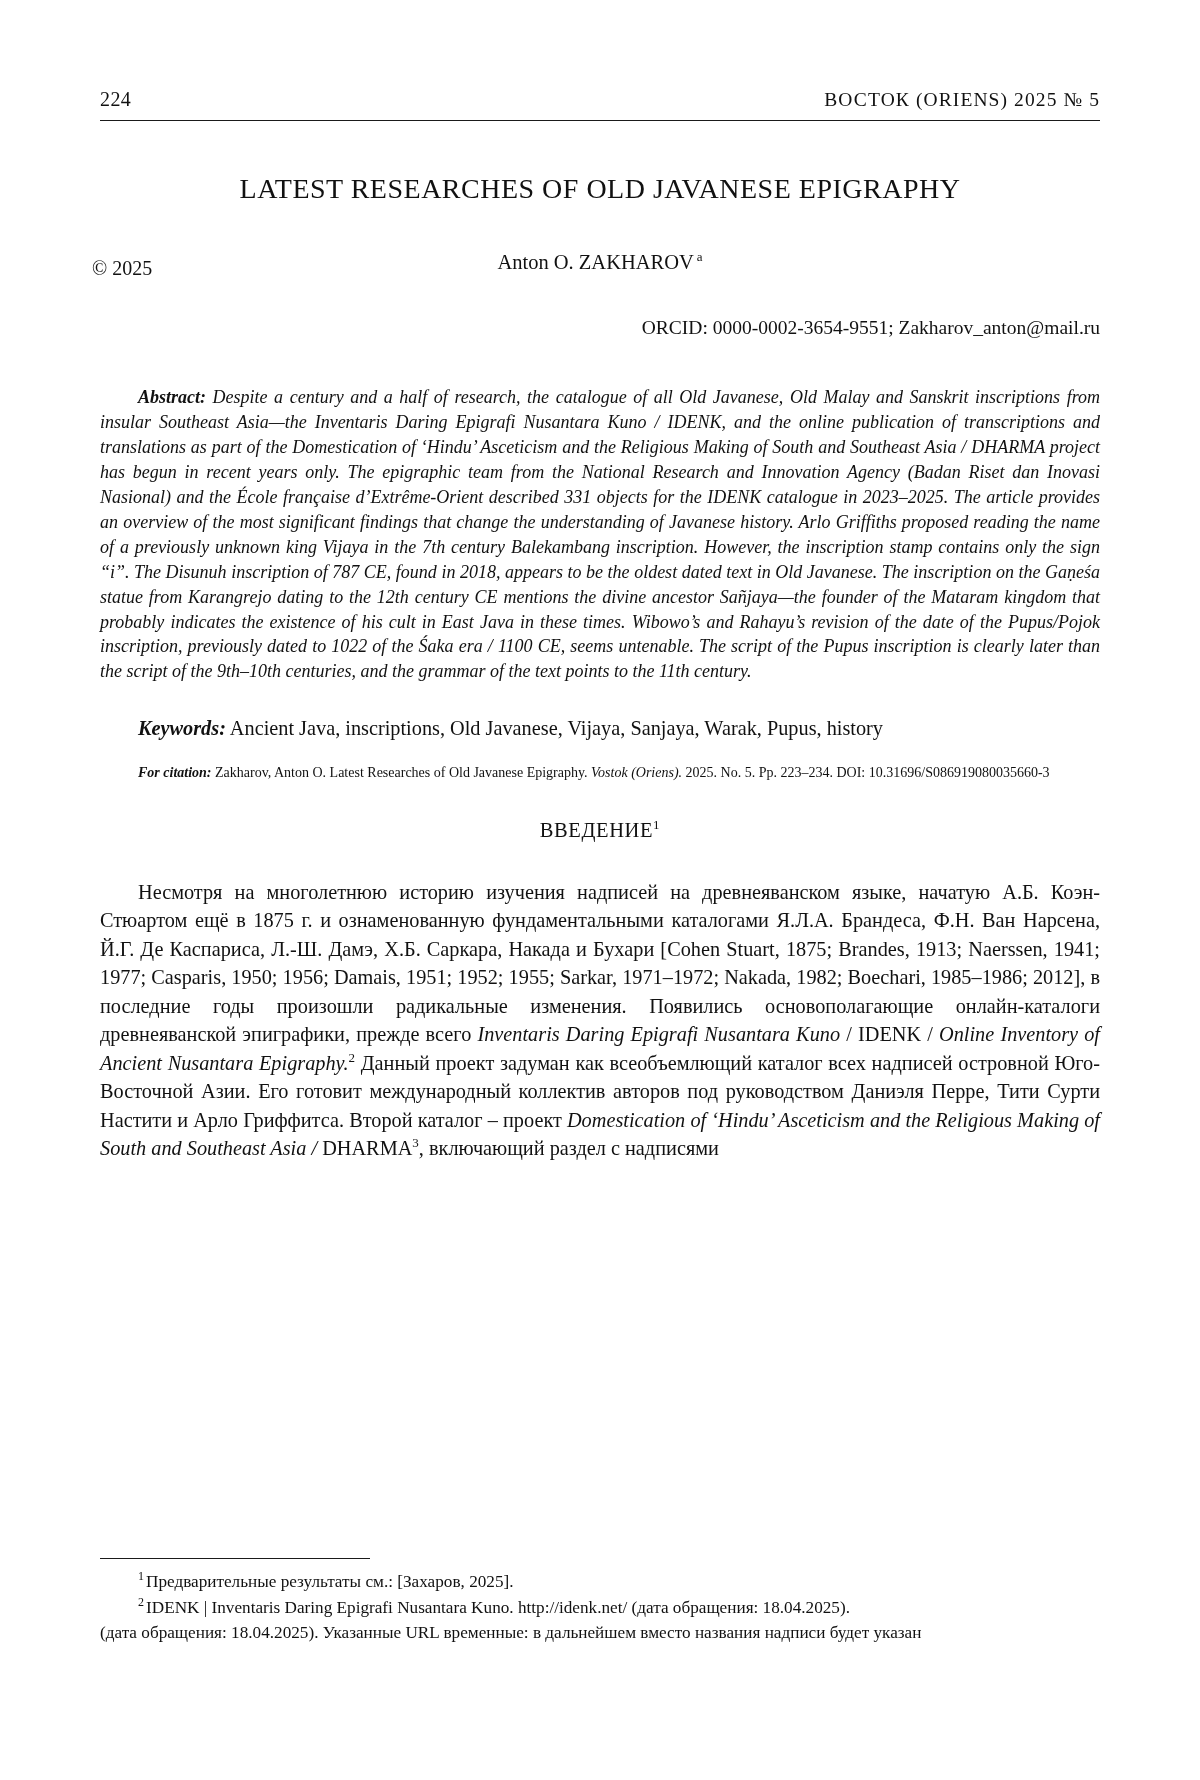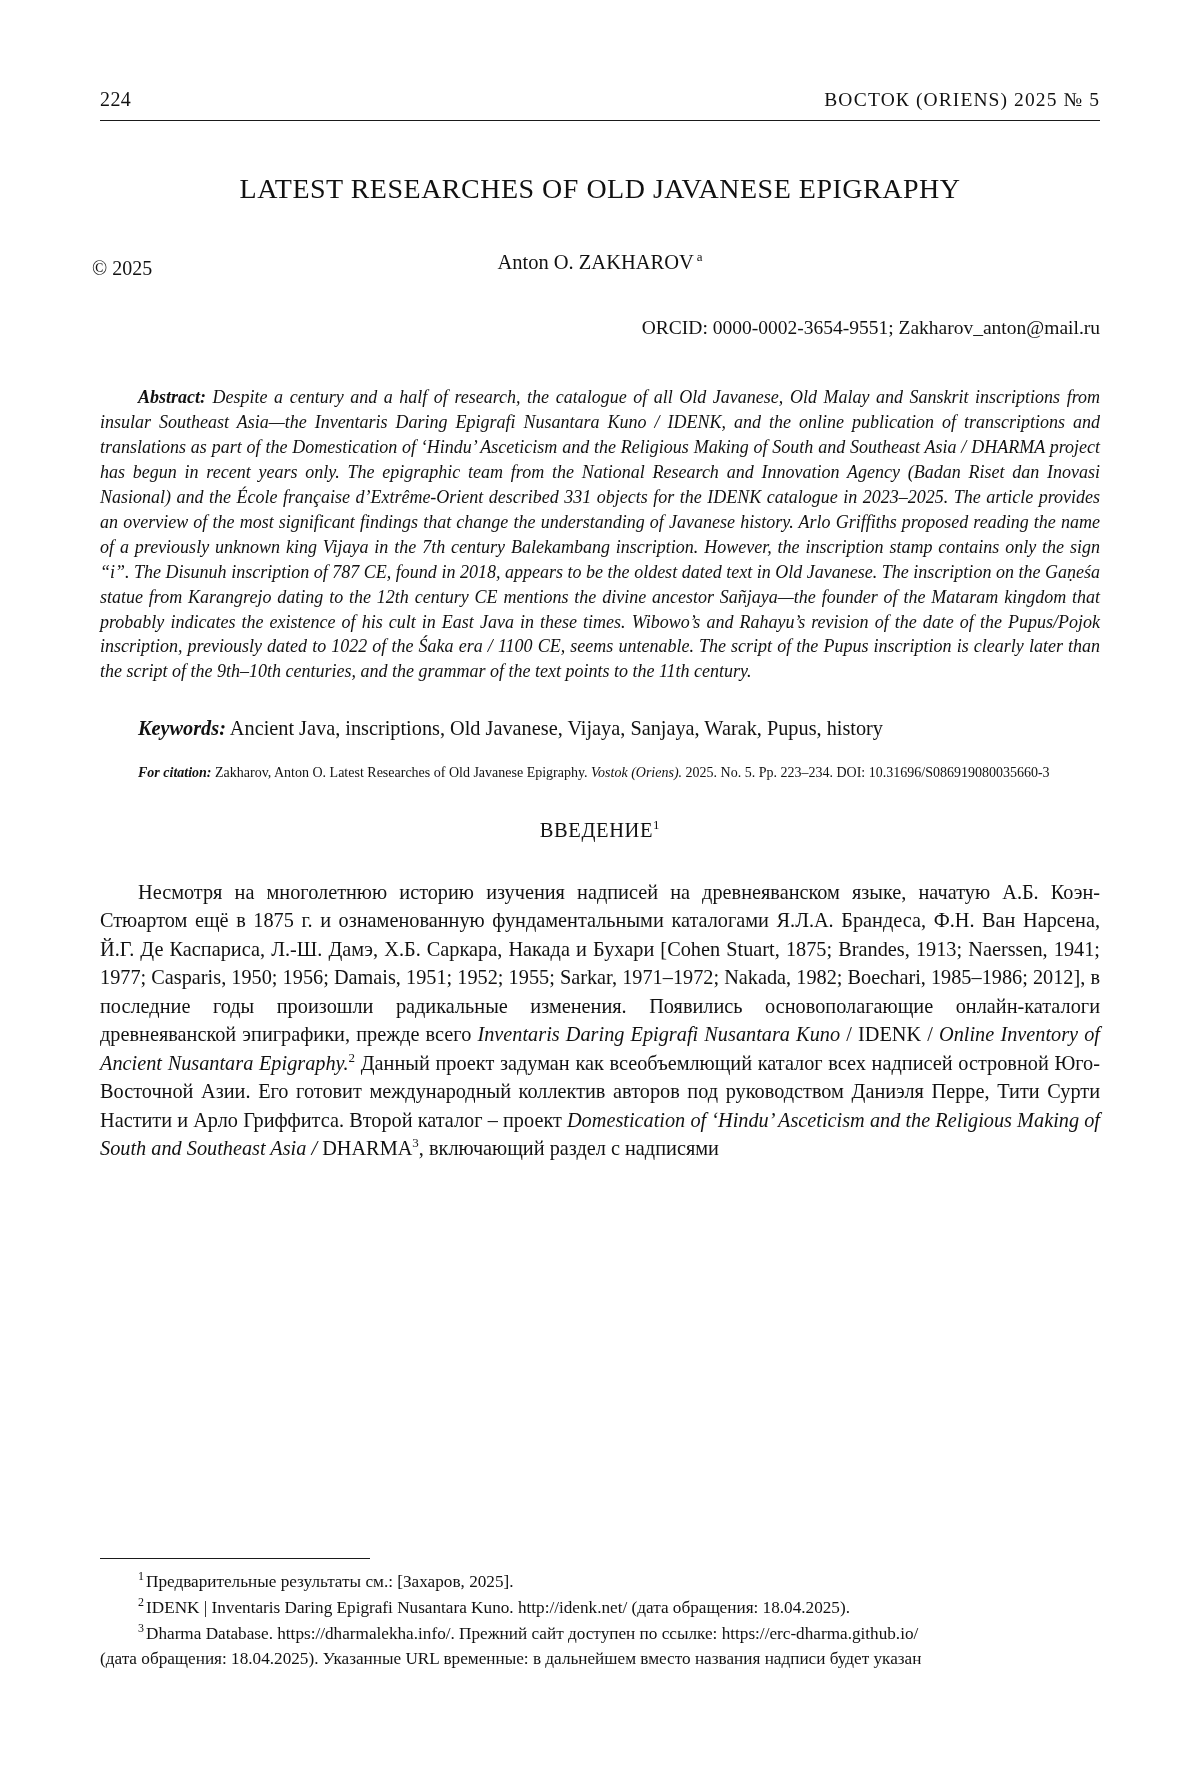--- a/index.html
+++ b/index.html
@@ -223,17 +223,16 @@
     <div class="section-head"><span>ВВЕДЕНИЕ</span><sup>1</sup></div>
 
     <p class="body-par"><span>Несмотря на многолетнюю историю изучения надписей на древнеяванском языке, начатую А.Б. Коэн-Стюартом ещё в 1875 г. и ознаменованную фундаментальными каталогами Я.Л.А. Брандеса, Ф.Н. Ван Нарсена, Й.Г. Де Каспариса, Л.-Ш. Дамэ, Х.Б. Саркара, Накада и Бухари [Cohen Stuart, 1875; Brandes, 1913; Naerssen, 1941; 1977; Casparis, 1950; 1956; Damais, 1951; 1952; 1955; Sarkar, 1971–1972; Nakada, 1982; Boechari, 1985–1986; 2012], в последние годы произошли радикальные изменения. Появились основополагающие онлайн-каталоги древнеяванской эпиграфики, прежде всего </span><i>Inventaris Daring Epigrafi Nusantara Kuno</i><span> / IDENK / </span><i>Online Inventory of Ancient Nusantara Epigraphy.</i><sup>2</sup><span> Данный проект задуман как всеобъемлющий каталог всех надписей островной Юго-Восточной Азии. Его готовит международный коллектив авторов под руководством Даниэля Перре, Тити Сурти Настити и Арло Гриффитса. Второй каталог – проект </span><i>Domestication of ‘Hindu’ Asceticism and the Religious Making of South and Southeast Asia /</i><span> DHARMA</span><sup>3</sup><span>, включающий раздел с надписями</span></p>
 
   </div>
 
   <div class="footnotes">
     <div class="fn-rule"></div>
     <div class="fn"><sup>1</sup><span>Предварительные результаты см.: [Захаров, 2025].</span></div>
     <div class="fn"><sup>2</sup><span>IDENK | Inventaris Daring Epigrafi Nusantara Kuno. http://idenk.net/ (дата обращения: 18.04.2025).</span></div>
-    <div class="fn"><sup>3</sup><span>Dharma Database. https://dharmalekha.info/. Прежний сайт доступен по ссылке: https://erc-dharma.github.io/</span></div>
     <div class="fn cont">(дата обращения: 18.04.2025). Указанные URL временные: в дальнейшем вместо названия надписи будет указан</div>
   </div>
 
 </div>
 
 </body></html>

